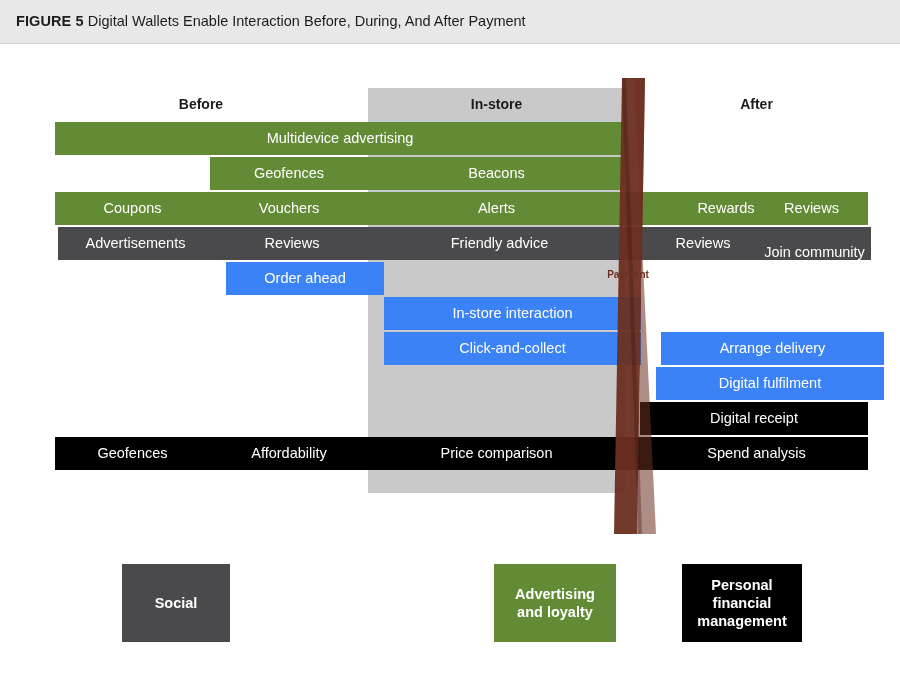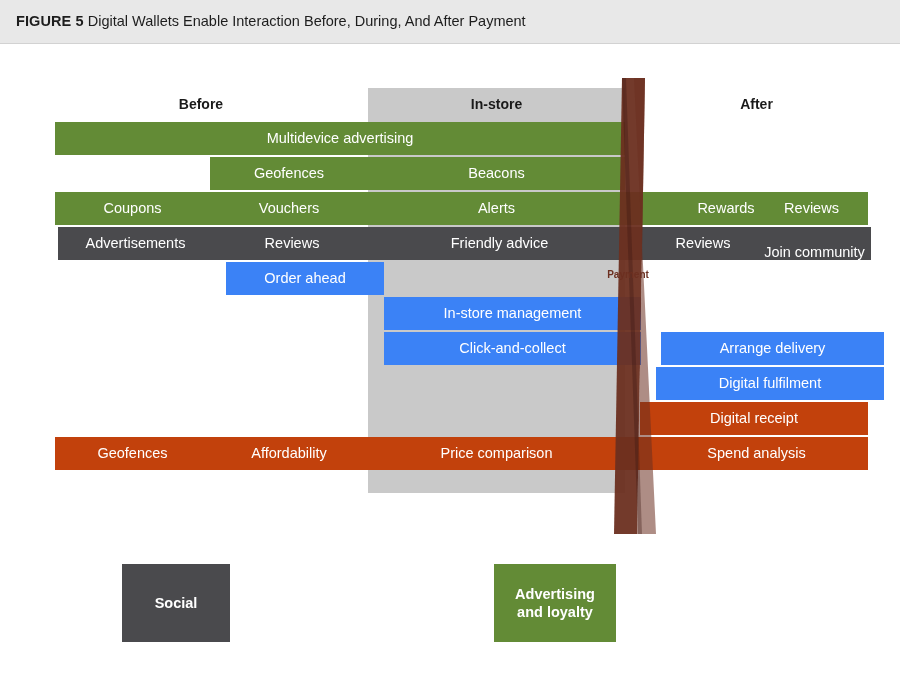--- a/index.html
+++ b/index.html
@@ -91,21 +91,21 @@
     text-align: center;
     font-size: 14.5px;
     color: #ffffff;
     white-space: nowrap;
     overflow: hidden;
   }
 
   .c-social  { background: #4a4a4d; }
   .c-product { background: #3b82f6; margin-left: 16px; }
   .c-advert  { background: #638b36; padding-left: 24px; }
-  .c-pfm     { background: #c2410c; }
+  .c-pfm     { background: #000000; }
 
   
   #payment-marker {
     position: absolute;
     left: 612px;
     top: 34px;
     width: 44px;
     height: 456px;
     pointer-events: none;
   }
@@ -183,21 +183,21 @@
     <div class="bar-label" style="left:313px; width:257px;">Friendly advice</div>
     <div class="bar-label" style="left:590px; width:110px;">Reviews</div>
     <div class="bar-label" style="left:700px; width:113px;margin-top:9px;">Join community</div>
   </div>
 
   <div class="bar c-product" style="left:210px; top:218px; width:158px;">
     <div class="bar-label" style="left:0; width:158px;">Order ahead</div>
   </div>
 
   <div class="bar c-product" style="left:368px; top:253px; width:257px;">
-    <div class="bar-label" style="left:0; width:257px;">In-store management</div>
+    <div class="bar-label" style="left:0; width:257px;">In-store interaction</div>
   </div>
 
   <div class="bar c-product" style="left:368px; top:288px; width:257px;">
     <div class="bar-label" style="left:0; width:257px;">Click-and-collect</div>
   </div>
   <div class="bar c-product" style="left:645px; top:288px; width:223px;">
     <div class="bar-label" style="left:0; width:223px;">Arrange delivery</div>
   </div>
 
   <div class="bar c-product" style="left:640px; top:323px; width:228px;">
@@ -227,14 +227,21 @@
   </div>
 
 
   <div class="legend-box c-advert" id="legend-advert">
     <span>
       <span>Advertising</span><br>
       <span>and loyalty</span>
     </span>
   </div>
 
+  <div class="legend-box c-pfm" id="legend-pfm">
+    <span>
+      <span>Personal</span><br>
+      <span>financial</span><br>
+      <span>management</span>
+    </span>
+  </div>
 
 </div>
 
 </body></html>

